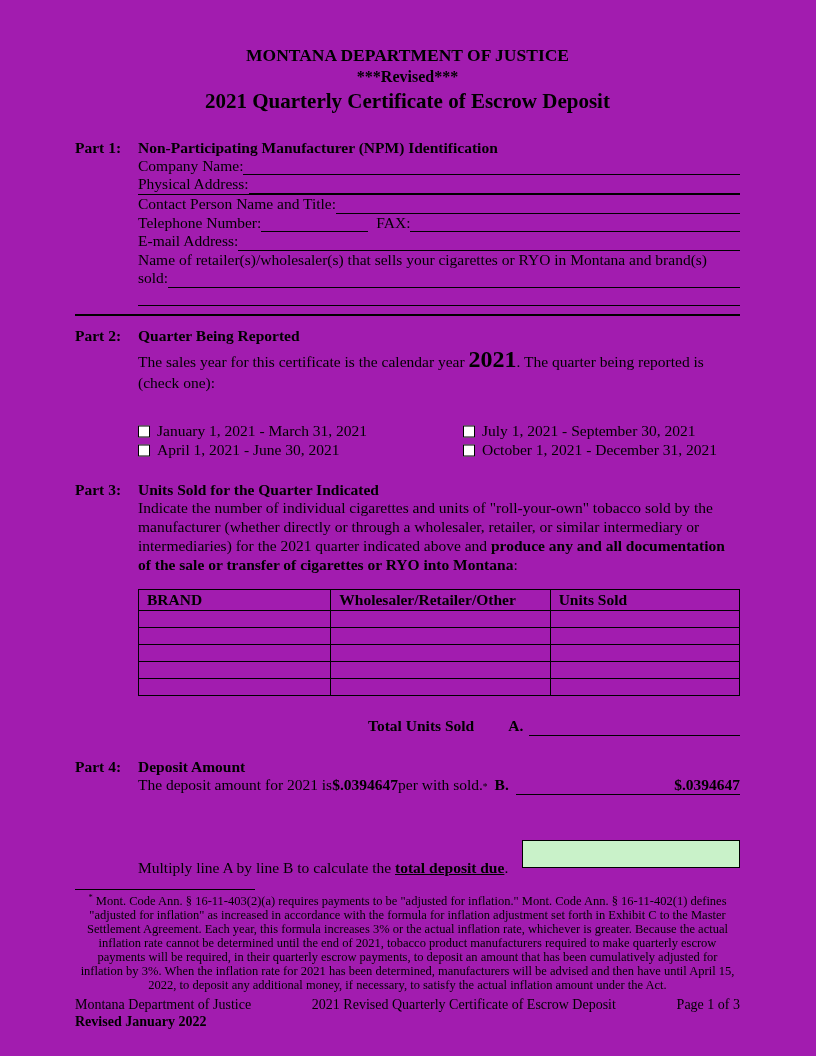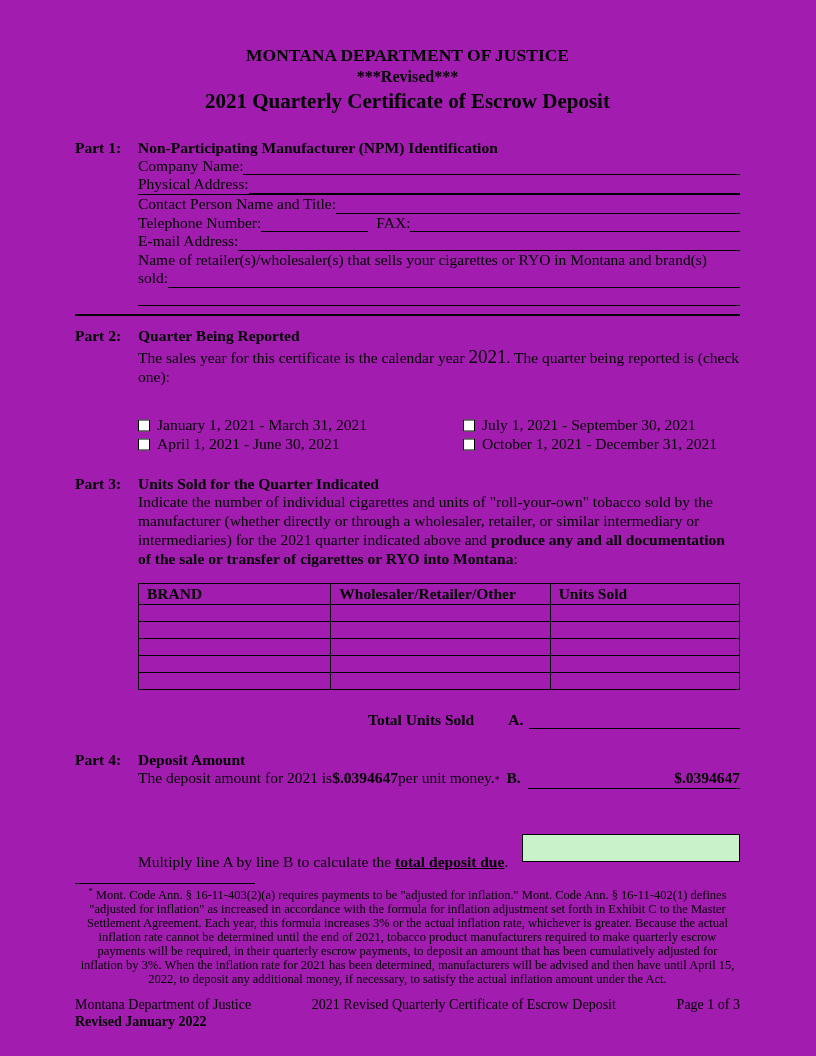--- a/index.html
+++ b/index.html
@@ -39,21 +39,21 @@
   .fax-label { margin-left: 8px; }
   .retailer-text { line-height: 1.2; }
 
   .section-divider {
     border: none; border-top: 2.5px solid #000;
     margin: 8px 0 11px 0;
   }
 
   
   .intro { line-height: 1.22; margin-bottom: 0; }
-  .year-big { font-weight: normal; font-size: 19px; }
+  .year-big { font-weight: bold; font-size: 24px; }
   .quarter-grid { display: flex; margin-top: 29px; }
   .q-col1 { width: 325px; }
   .q-col2 { flex: 1; }
   .quarter-option { display: flex; align-items: baseline; line-height: 1.2; }
   .checkbox {
     display: inline-block; width: 12px; height: 12px;
     border: 1.2px solid #000; margin-right: 7px; flex-shrink: 0;
     transform: translateY(1.5px); background: #fff;
   }
 
@@ -234,21 +234,21 @@
   </div>
 
   <div class="part sect-gap">
     <div class="part-label">Part 4:</div>
     <div class="part-body">
       <div class="part-heading">Deposit Amount</div>
 
       <div class="deposit-row">
         <span>The deposit amount for 2021 is </span>
           <span class="b">$.0394647</span>
-          <span> per unit money.</span>
+          <span> per with sold.</span>
           <sup>*</sup>
         <span class="lineb-label">B.</span>
         <span class="fill lineb-fill"><span class="b">$.0394647</span></span>
       </div>
 
       <div class="multiply-row">
         <span class="multiply-text"><span>Multiply line A by line B to calculate the </span><span class="b u">total deposit due</span><span>.</span></span>
         <span class="total-box" style="background: rgb(201, 242, 201);"></span>
       </div>
     </div>

